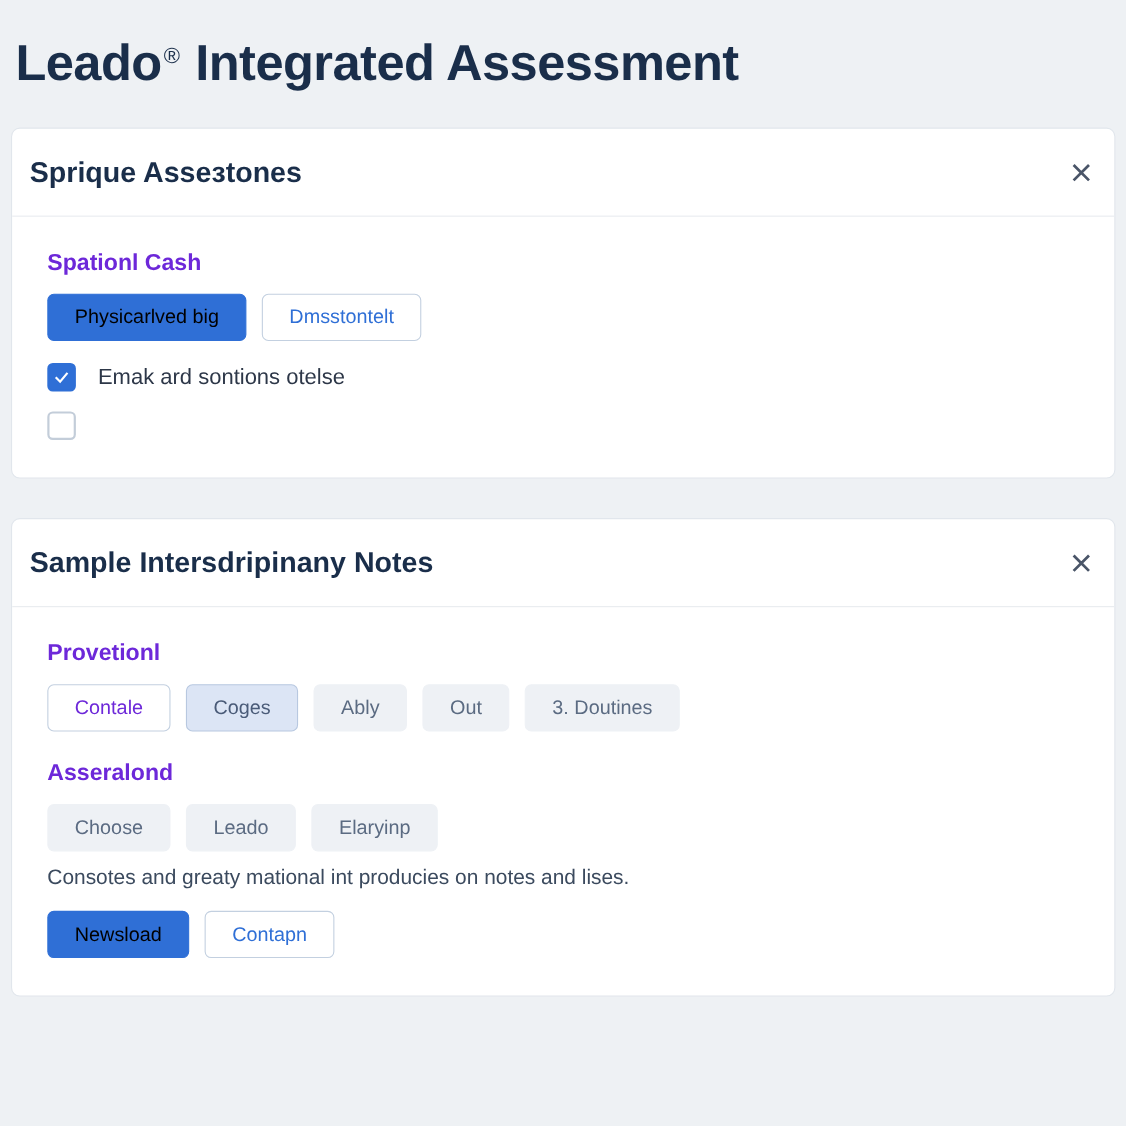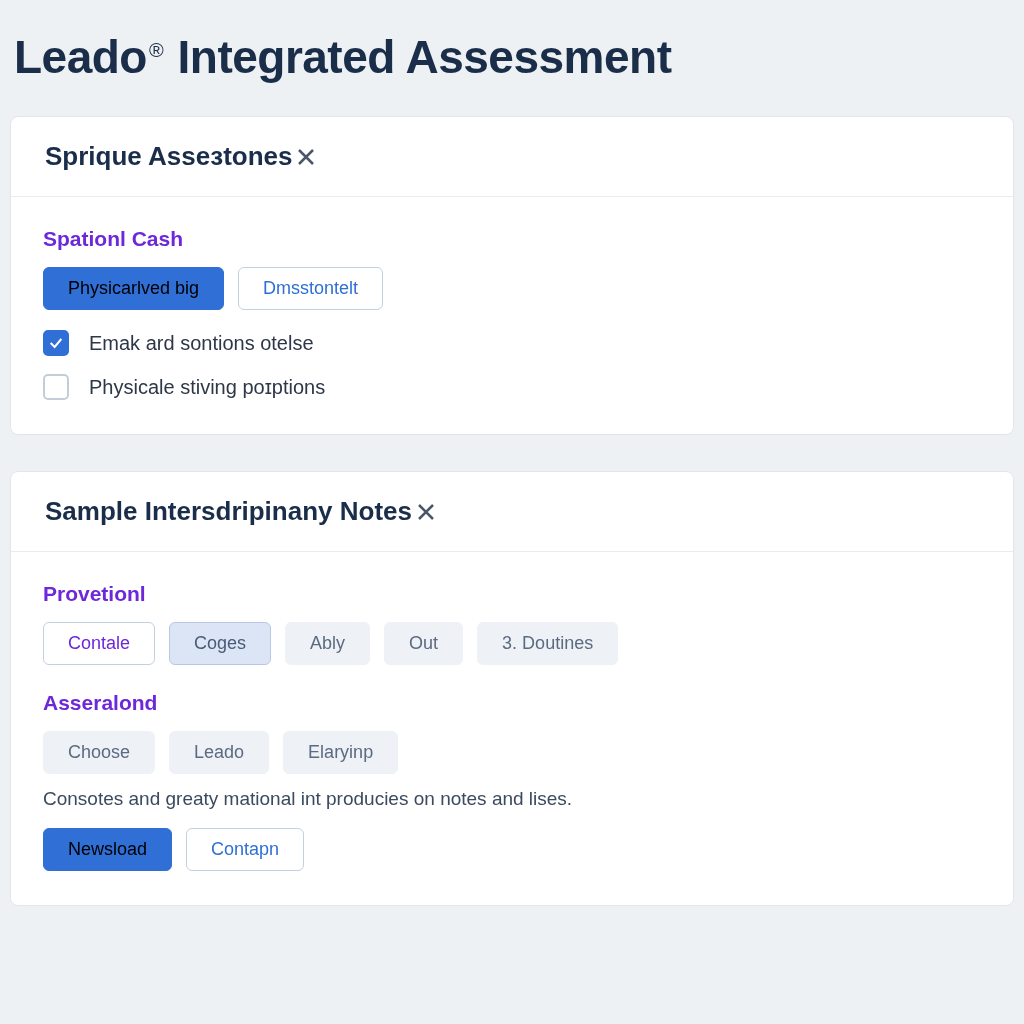--- a/index.html
+++ b/index.html
@@ -29,23 +29,23 @@
     }
     .card {
       background: #ffffff;
       border: 1px solid #e1e6ec;
       border-radius: 8px;
       margin-bottom: 36px;
       overflow: hidden;
     }
     .card-header {
       display: flex;
-      justify-content: flex-start;
-      align-items: center;
-      padding: 24px 34px;
+      justify-content: space-between;
+      align-items: center;
+      padding: 24px 16px;
       border-bottom: 1px solid #e8ecef;
     }
     .card-title {
       font-size: 26px;
       font-weight: 700;
       color: #1a2e4a;
     }
     .close-btn {
       width: 28px;
       height: 28px;
@@ -188,21 +188,20 @@
     <div class="checkbox-row">
       <div class="checkbox checkbox-checked">
         <svg viewBox="0 0 24 24">
             <path d="M4 12 L10 18 L20 6"></path>
           </svg>
       </div>
       <div class="checkbox-label">Emak ard sontions otelse</div>
     </div>
     <div class="checkbox-row" style="margin-bottom:0;">
       <div class="checkbox checkbox-unchecked"></div>
-      <div class="checkbox-label">Physicale stiving poɪptions</div>
     </div>
   </div>
 </div>
 
 <div class="card">
   <div class="card-header">
     <div class="card-title">Sample Intersdripinany Notes</div>
     <div class="close-btn">
       <svg viewBox="0 0 24 24" fill="none">
         <path d="M5 5 L19 19 M19 5 L5 19"></path>

